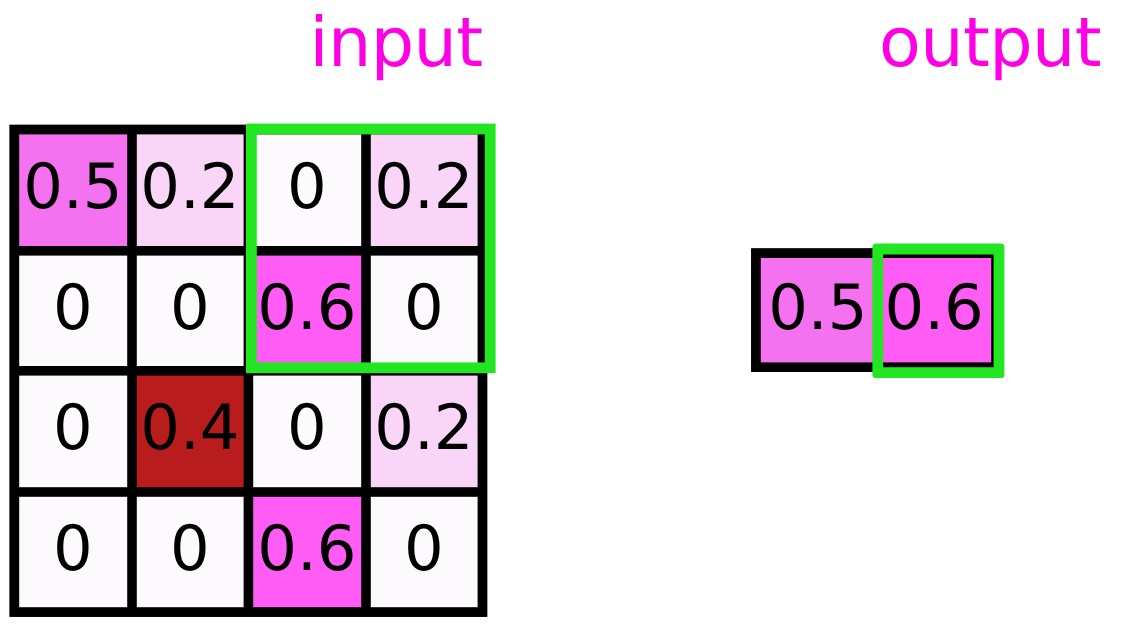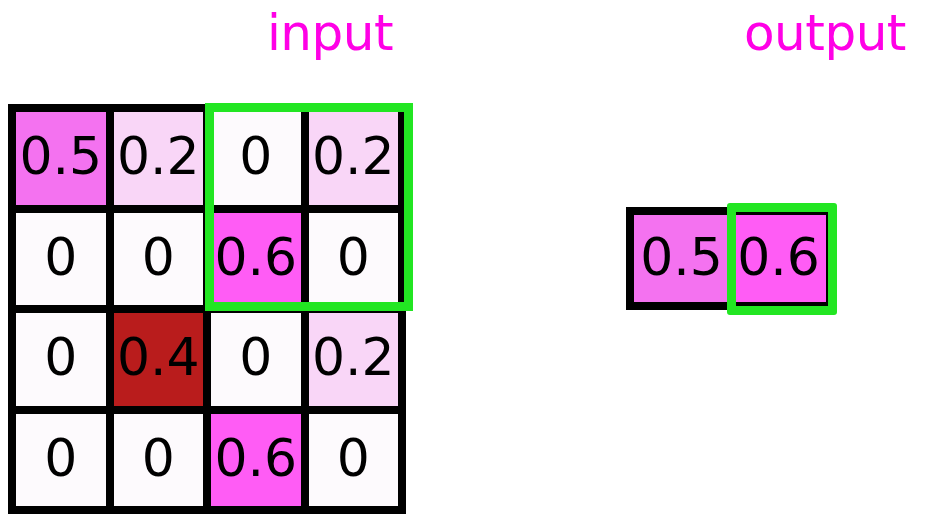--- a/index.html
+++ b/index.html
@@ -11,21 +11,21 @@
     width: 946px;
     height: 525px;
     position: relative;
     overflow: hidden;
     font-family: "DejaVu Sans", sans-serif;
   }
 
   .title {
     position: absolute;
     color: #ff00e6;
-    font-size: 50px;
+    font-size: 57px;
     line-height: 1;
     font-weight: 400;
     white-space: nowrap;
     letter-spacing: -0.5px;
     font-family: "DejaVu Sans", sans-serif;
   }
   #title-input  { left: 0; top: 8px; width: 660px; text-align: center; }
   #title-output { left: 590px; top: 8px; width: 470px; text-align: center; }
 
   

